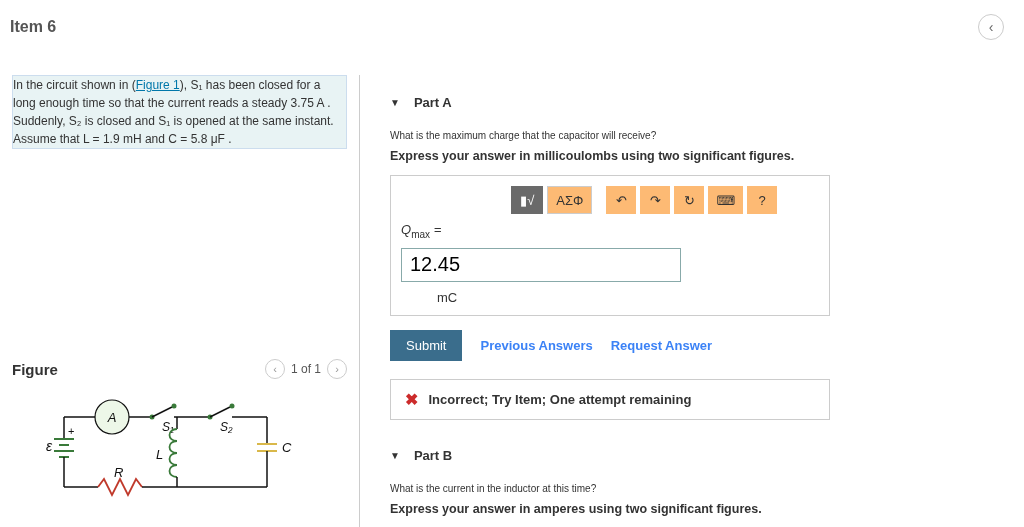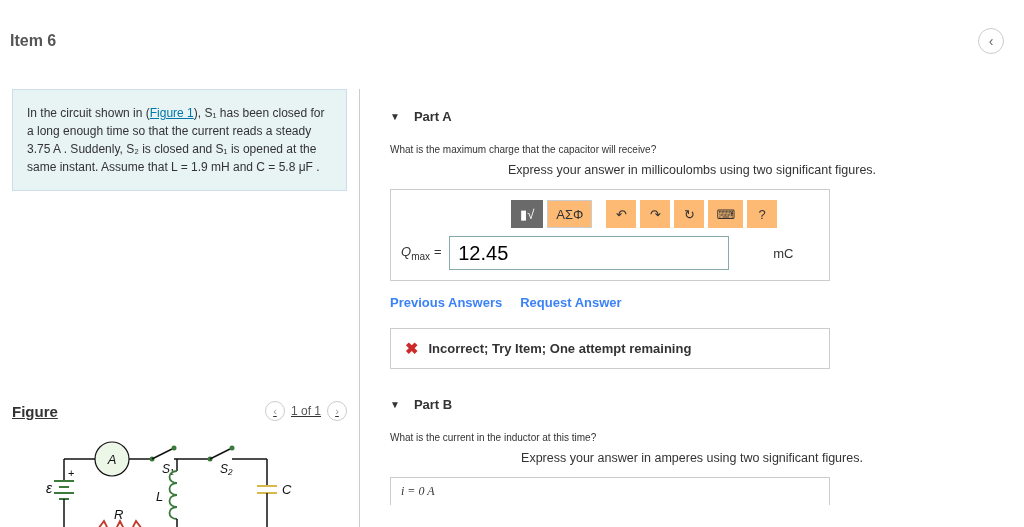--- a/index.html
+++ b/index.html
@@ -1,41 +1,41 @@
 <!DOCTYPE html>
 <html><head>
 <meta charset="utf-8">
 <style>
   * { box-sizing: border-box; margin: 0; padding: 0; }
   body { font-family: Arial, Helvetica, sans-serif; font-size: 13px; color: #333; background: #fff; }
   .page { width: 1024px; height: 527px; position: relative; overflow: hidden; }
-  .header { display: flex; justify-content: space-between; align-items: center; padding: 28px 20px 5px 10px; }
+  .header { display: flex; justify-content: space-between; align-items: center; padding: 14px 20px 5px 10px; }
   .header h2 { font-size: 16px; font-weight: bold; color: #555; }
   .nav-circle { width: 26px; height: 26px; border: 1px solid #ccc; border-radius: 50%; display: flex; align-items: center; justify-content: center; font-size: 14px; color: #666; cursor: pointer; }
   .content { display: flex; margin-top: 30px; }
   .left-col { width: 360px; padding: 0 12px; position: relative; border-right: 1px solid #ccc; min-height: 460px; }
   .right-col { flex: 1; padding: 20px 30px 0 30px; }
-  .problem-box { background: #e8f3f4; border: 1px solid #cde; padding: 14px; font-size: 12px; line-height: 1.5; color: #333; }
+  .problem-box { background: #e8f3f4; border: 1px solid #cde; padding: 0; font-size: 12px; line-height: 1.5; color: #333; }
   .problem-box a { color: #0077aa; }
-  .figure-section { margin-top: 210px; text-decoration: underline; }
+  .figure-section { margin-top: 210px; }
   .figure-head { display: flex; justify-content: space-between; align-items: center; margin-bottom: 10px; }
   .figure-head h3 { font-size: 15px; font-weight: bold; color: #333; }
   .pager { display: flex; align-items: center; gap: 6px; font-size: 12px; color: #555; }
   .pager-btn { width: 20px; height: 20px; border: 1px solid #ccc; border-radius: 50%; display: flex; align-items: center; justify-content: center; font-size: 11px; color: #999; background: #fff; }
   .figure-img { padding: 0 20px; }
   .part-head { display: flex; align-items: center; gap: 14px; font-weight: bold; font-size: 13px; margin-bottom: 20px; }
   .caret { font-size: 10px; }
   .q-text { font-size: 10px; margin-bottom: 8px; }
-  .q-instr { font-size: 12.5px; font-weight: normal; margin-bottom: 12px; text-align: center; }
+  .q-instr { font-size: 12.5px; font-weight: bold; margin-bottom: 12px; }
   .toolbar-box { border: 1px solid #ccc; padding: 10px 10px 0 10px; width: 440px; }
   .toolbar { display: flex; align-items: center; gap: 0; margin-left: 110px; margin-bottom: 8px; }
   .tb-btn { border: 1px solid #ccc; padding: 4px 8px; font-size: 13px; background: #fdba74; display: flex; align-items: center; justify-content: center; min-width: 30px; height: 28px; }
   .tb-dark { background: #6a6a6a; color: #fff; border-color: #6a6a6a; }
   .tb-btn + .tb-btn { margin-left: 4px; }
-  .answer-row { display: flex; align-items: center; gap: 8px; padding: 0 0 10px 0; }
+  .answer-row { display: flex; align-items: flex-start; gap: 8px; padding: 0 0 10px 0; flex-direction: column; }
   .answer-label { font-size: 13px; font-style: italic; }
   .answer-label sub { font-size: 10px; font-style: normal; }
   .answer-input { border: 1px solid #8aa; padding: 4px 8px; font-size: 20px; font-family: Liberation Sans, sans-serif; width: 280px; height: 34px; }
   .unit { font-size: 13px; margin-left: 36px; }
   .submit-row { display: flex; align-items: center; gap: 18px; margin-top: 14px; }
   .submit-btn { background: #3a6d8c; color: #fff; border: none; padding: 8px 16px; font-size: 13px; cursor: pointer; }
   .link-btn { color: #3b82f6; font-weight: bold; font-size: 13px; cursor: pointer; }
   .feedback { border: 1px solid #ccc; padding: 10px 14px; margin-top: 18px; display: flex; align-items: center; gap: 10px; width: 440px; }
   .x-icon { color: #cc2b2b; font-weight: bold; font-size: 16px; }
   .feedback-text { font-weight: bold; font-size: 13px; }
@@ -127,20 +127,21 @@
           <div class="tb-btn" style="border:none;">?</div>
         </div>
         <div class="answer-row">
           <span class="answer-label"><i>Q</i><sub>max</sub><span> = </span></span>
           <input class="answer-input" value="12.45" style="">
           <span class="unit">mC</span>
         </div>
       </div>
 
       <div class="submit-row">
+        <button class="submit-btn">Submit</button>
         <span class="link-btn">Previous Answers</span>
         <span class="link-btn">Request Answer</span>
       </div>
 
       <div class="feedback">
         <span class="x-icon">✖</span>
         <span class="feedback-text">Incorrect; Try Item; One attempt remaining</span>
       </div>
 
       <div class="partb">

